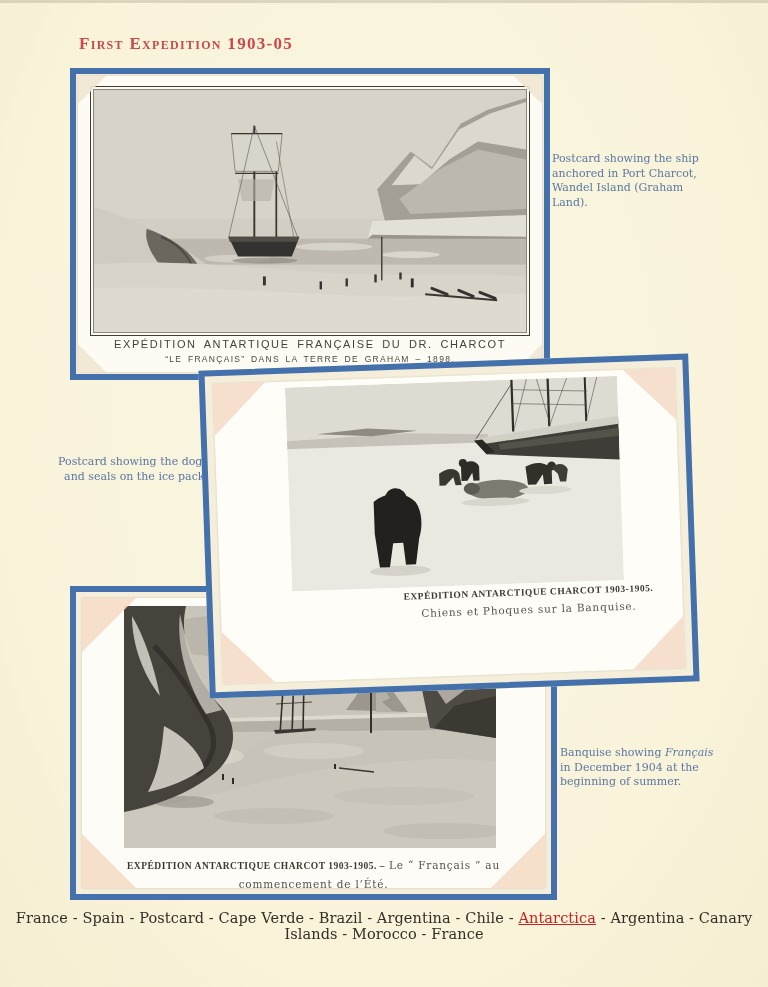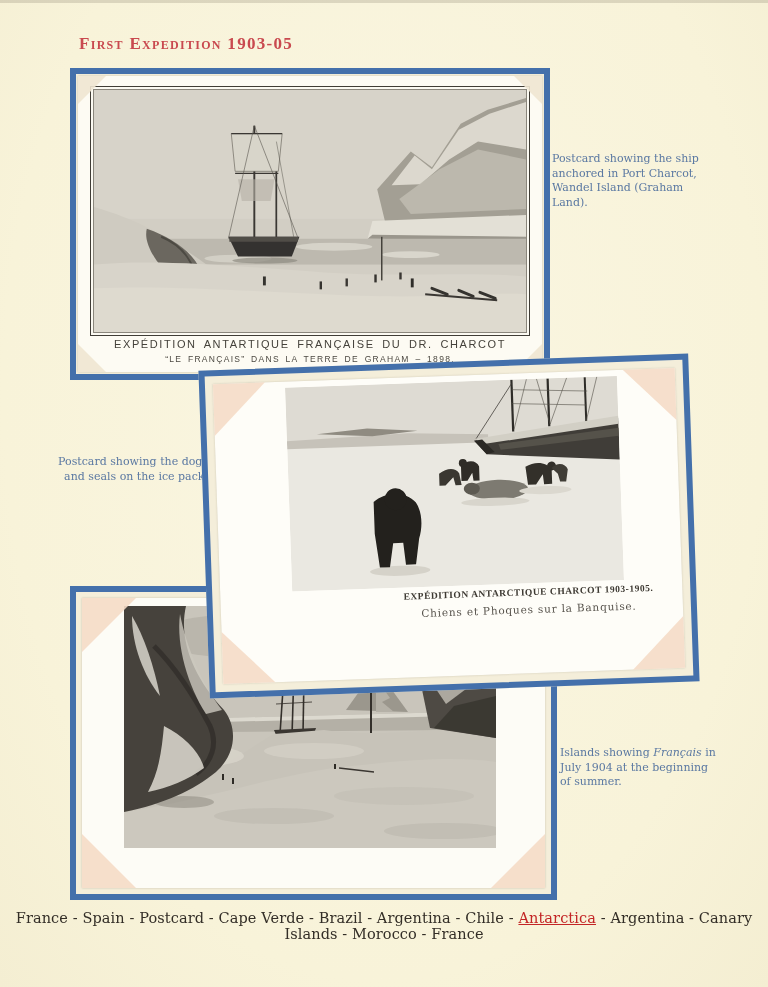--- a/index.html
+++ b/index.html
@@ -236,23 +236,26 @@
           <path d="M40,120 C60,130 76,146 80,162 C64,174 44,182 24,186 C36,164 38,140 40,120 Z" fill="#d6d3c9" opacity="0.9"></path>
           <path d="M296,74 L330,44 L372,24 L372,132 L306,122 Z" fill="#4e4a44"></path>
           <path d="M310,80 L336,56 L356,44 L346,80 L322,98 Z" fill="#ccc8be" opacity="0.75"></path>
           <path d="M330,100 L372,90 L372,132 L310,122 Z" fill="#37342e" opacity="0.8"></path>
           <rect x="98" y="168" width="2" height="6" fill="#2e2b26"></rect>
           <rect x="108" y="172" width="2" height="6" fill="#2e2b26"></rect>
           <rect x="210" y="158" width="2" height="5" fill="#2e2b26"></rect>
           <path d="M215,162 L250,166" stroke="#3a3631" stroke-width="1.5"></path>
         </svg>
       </div>
+      <div class="pc-cap3">
+        <span class="pc-bold">EXPÉDITION ANTARCTIQUE CHARCOT 1903-1905. –</span><span class="pc-plain"> Le “ Français ” au commencement de l’Été.</span>
+      </div>
     </div>
   </section>
 
   <aside class="side-cap cap3">
-    <span>Islands showing </span><i>Français</i><span> in July 1904 at the beginning of summer.</span>
+    <span>Banquise showing </span><i>Français</i><span> in December 1904 at the beginning of summer.</span>
   </aside>
 
   <footer class="itinerary">
     <span>France - Spain - Postcard - Cape Verde - Brazil - Argentina - Chile - </span><span class="hl">Antarctica</span><span> - Argentina - Canary Islands - Morocco - France</span>
   </footer>
 </div>
 
 </body></html>

